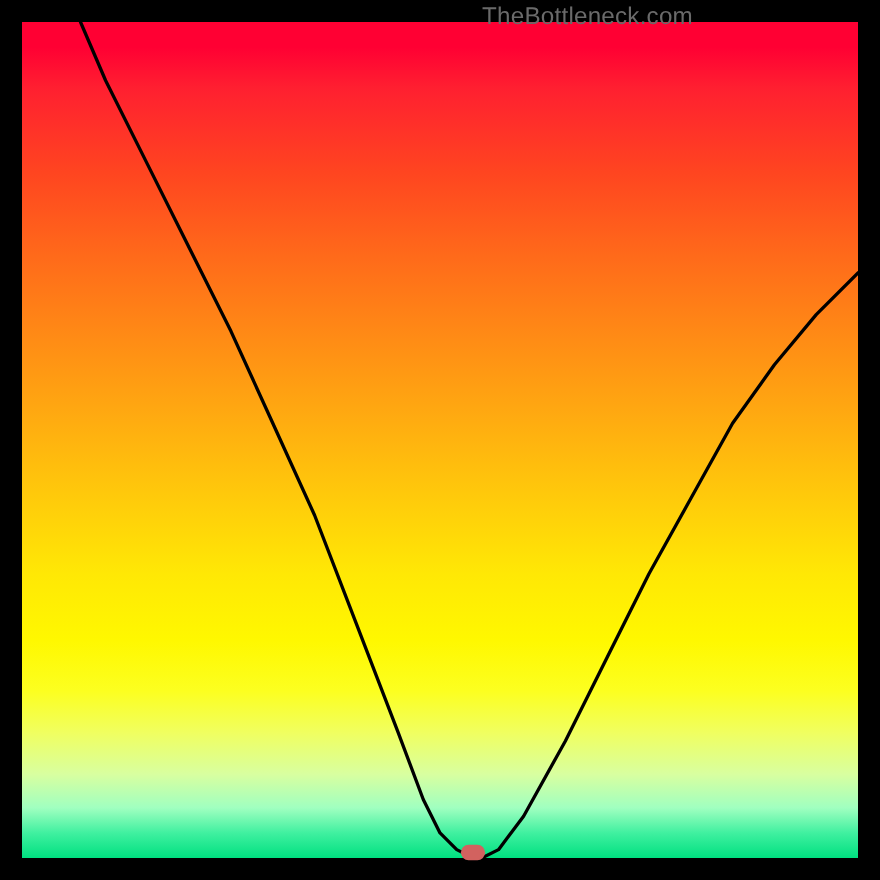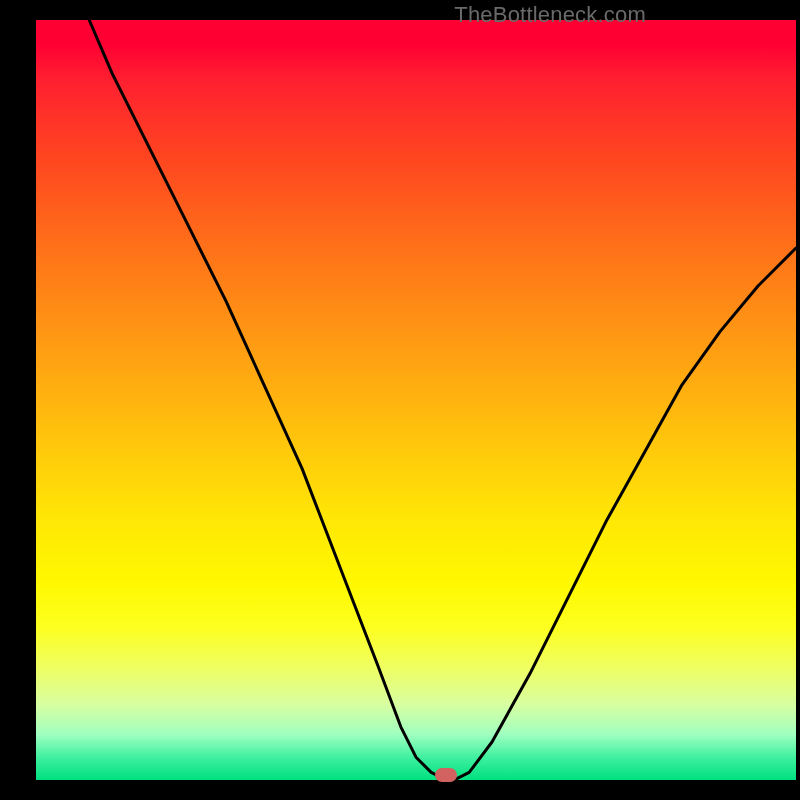--- a/index.html
+++ b/index.html
@@ -2,21 +2,20 @@
 <html><head>
 <meta charset="utf-8">
 <style>
   * { margin: 0; padding: 0; box-sizing: border-box; }
   html, body { width: 800px; height: 800px; overflow: hidden; background: #000; }
   .chart-container {
     position: relative;
     width: 636px;
     height: 800px;
     background: #000;
-    margin-left: 16px;
   }
   .plot-area {
     position: absolute;
     left: 20px;
     top: 20px;
     width: 760px;
     height: 760px;
     background: linear-gradient(to bottom,
       #ff0033 0%,
       #ff0033 3%,

